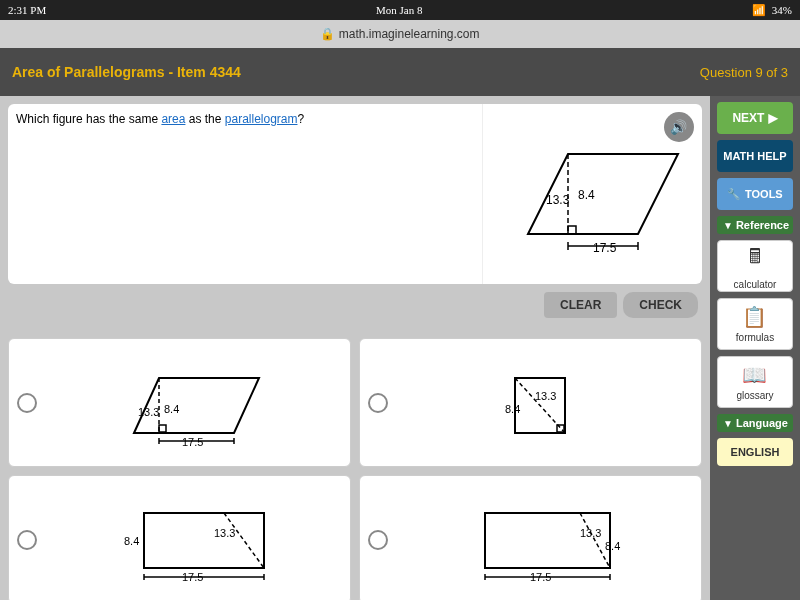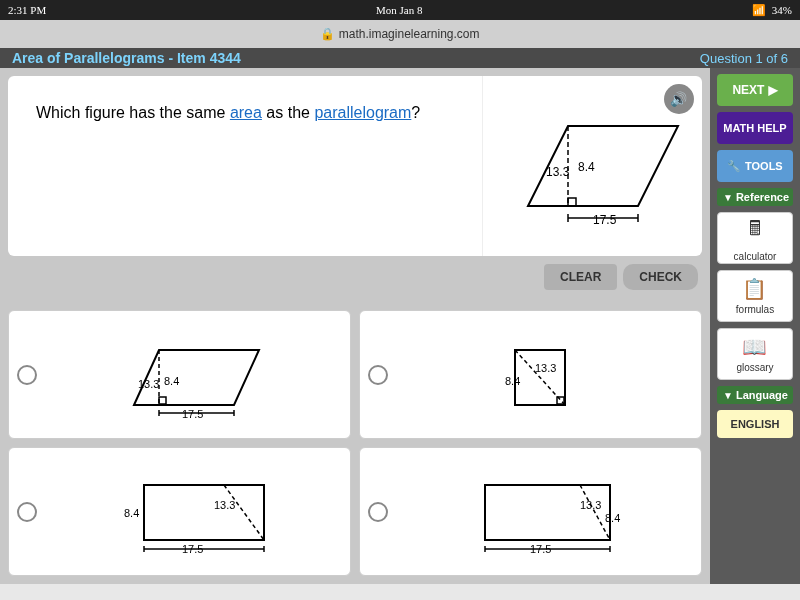--- a/index.html
+++ b/index.html
@@ -37,22 +37,22 @@
       display: flex;
       align-items: center;
       justify-content: center;
       font-size: 12px;
       color: #333;
     }
 
     
     .app-header {
       background: #4a4a4a;
-      color: #7dd3fc;
-      height: 20px;
+      color: #eab308;
+      height: 48px;
       display: flex;
       align-items: center;
       justify-content: space-between;
       padding: 0 12px;
     }
     .app-header-title { font-size: 14px; font-weight: bold; }
     .app-header-question { font-size: 13px; }
 
     
     .main-layout {
@@ -74,22 +74,22 @@
     .question-panel {
       background: #fff;
       border-radius: 6px;
       display: flex;
       align-items: stretch;
       min-height: 180px;
       position: relative;
     }
     .question-text-area {
       flex: 1;
-      padding: 28px;
-      font-size: 16px;
+      padding: 8px;
+      font-size: 12px;
     }
     .question-text-area u { text-decoration: underline; color: #1a6bc4; cursor: pointer; }
     .audio-btn {
       position: absolute;
       top: 8px;
       right: 8px;
       background: #888;
       border-radius: 50%;
       width: 30px;
       height: 30px;
@@ -192,21 +192,21 @@
       height: 32px;
       font-size: 12px;
       font-weight: bold;
       cursor: pointer;
       display: flex;
       align-items: center;
       justify-content: center;
       gap: 4px;
     }
     .btn-math-help {
-      background: #4c1d95;
+      background: #0c4a6e;
       color: #fff;
       border: none;
       border-radius: 4px;
       width: 76px;
       height: 32px;
       font-size: 11px;
       font-weight: bold;
       cursor: pointer;
     }
     .btn-tools {
@@ -294,21 +294,21 @@
   </div>
 </div>
 
 <div class="url-bar">
   <span>🔒</span>&nbsp;
   <span>math.imaginelearning.com</span>
 </div>
 
 <div class="app-header">
   <span class="app-header-title">Area of Parallelograms - Item 4344</span>
-  <span class="app-header-question">Question 1 of 6</span>
+  <span class="app-header-question">Question 9 of 3</span>
 </div>
 
 <div class="main-layout">
 
   <div class="content-area">
 
     <div class="question-panel">
       <div class="question-text-area">
         <span>Which figure has the same </span><u>area</u><span> as the </span><u>parallelogram</u><span>?</span>
       </div>

